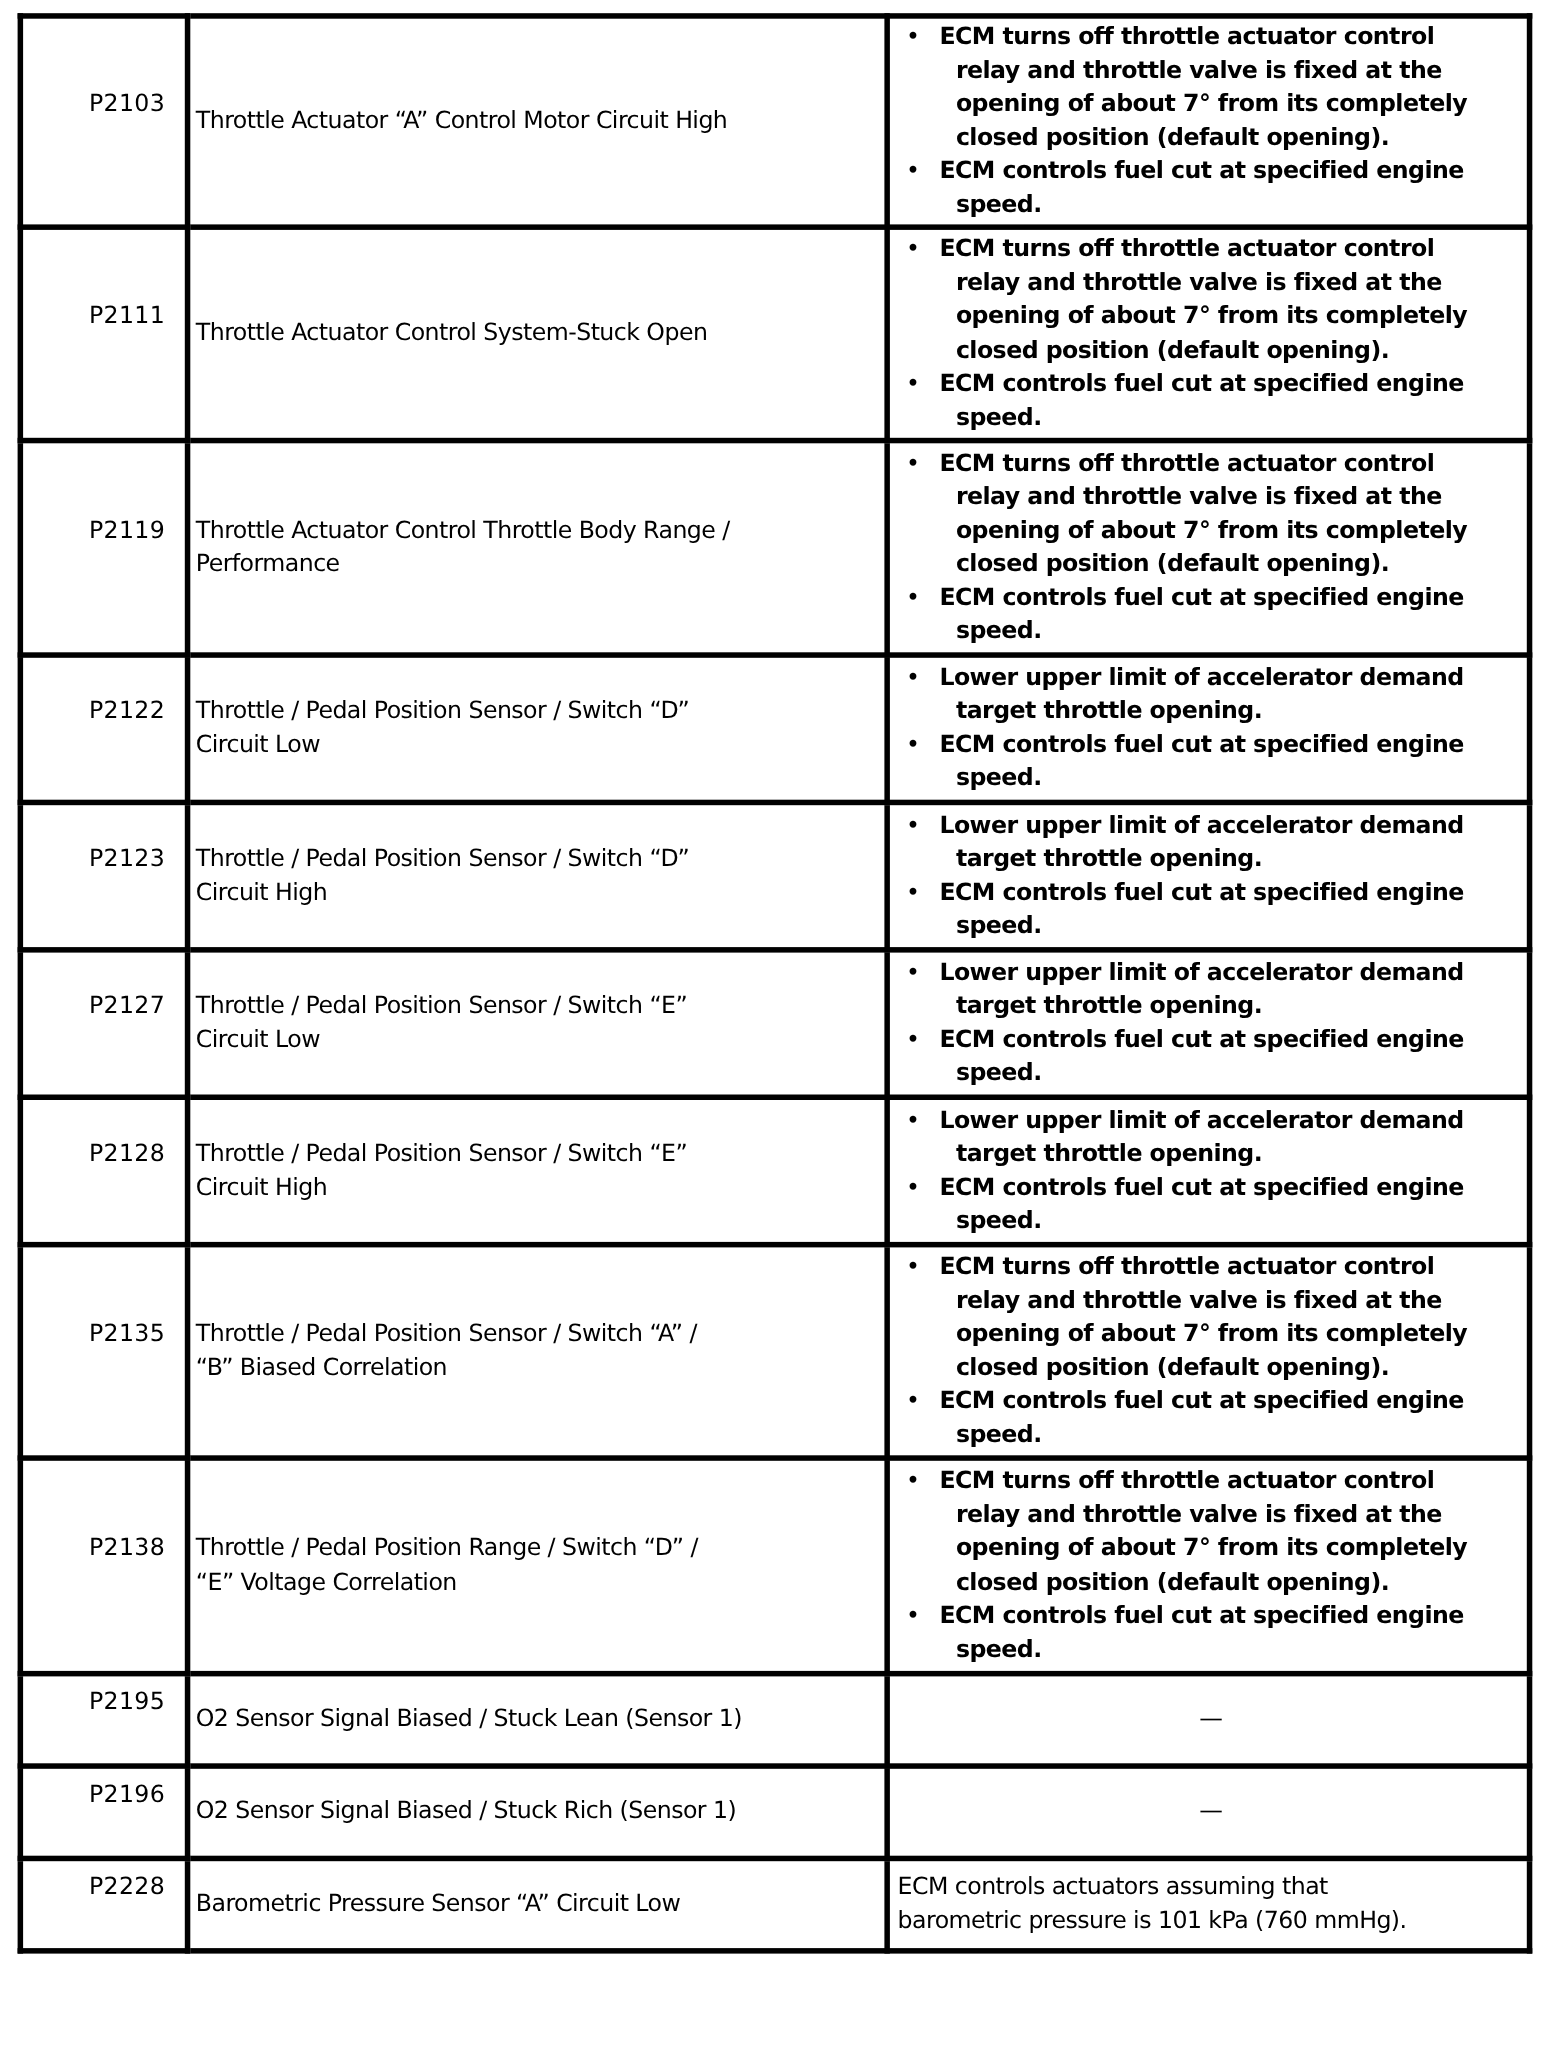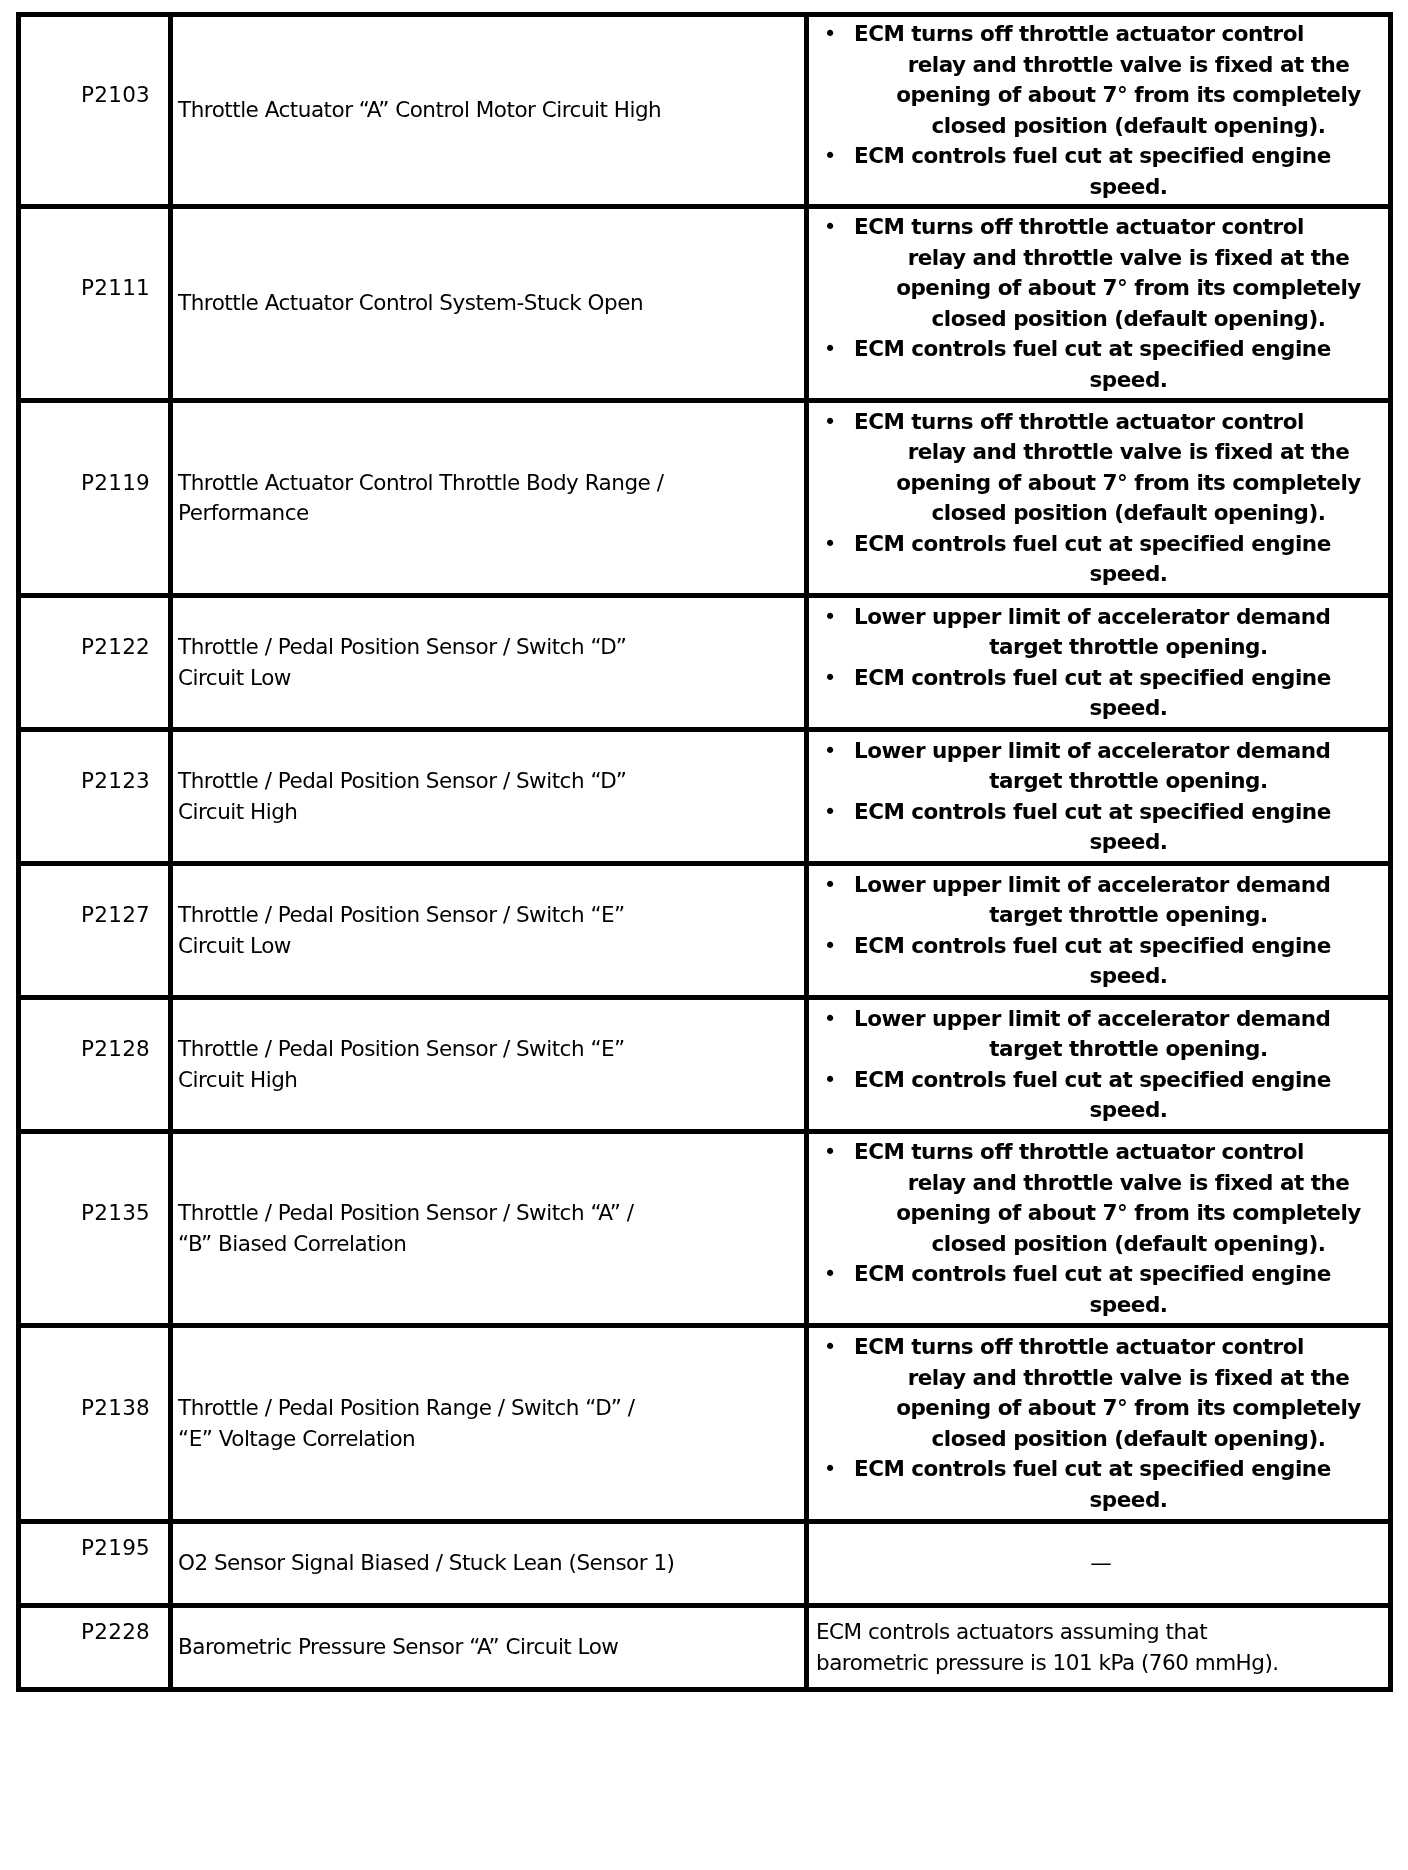--- a/index.html
+++ b/index.html
@@ -28,21 +28,21 @@
   td.desc-cell { padding-left: 5px !important; }
   td.desc-cell .line { display: block; white-space: nowrap; letter-spacing: -0.5px; }
   td.action-cell { padding-left: 5px !important; }
   .bullet-item { position: relative; }
   .bullet-item .bullet {
     position: absolute; left: 6px; top: 0;
     width: 20px; text-align: center;
   }
   .bullet-item .line { display: block; white-space: nowrap; letter-spacing: -0.5px; font-weight: bold; }
   .bullet-item .line.first { padding-left: 40px; }
-  .bullet-item .line.cont { padding-left: 55px; text-align: center; }
+  .bullet-item .line.cont { padding-left: 55px; }
   .plain-line { display: block; white-space: nowrap; letter-spacing: -0.5px; padding-left: 2px; }
   .dash { display: block; text-align: center; }
 </style>
 </head>
 <body>
 
 <table id="dtc-table">
   <colgroup>
     <col class="c1">
       <col class="c2">
@@ -260,20 +260,31 @@
       <span class="code">P2195</span>
     </td>
     <td class="desc-cell">
           <span class="line">O2 Sensor Signal Biased / Stuck Lean (Sensor 1)</span>
         </td>
     <td class="action-cell">
           <span class="dash">—</span>
         </td>
   </tr>
 
+  <tr style="height: 84px;">
+    <td class="code-cell">
+      <span class="code">P2196</span>
+    </td>
+    <td class="desc-cell">
+          <span class="line">O2 Sensor Signal Biased / Stuck Rich (Sensor 1)</span>
+        </td>
+    <td class="action-cell">
+          <span class="dash">—</span>
+        </td>
+  </tr>
 
 
   <tr style="height: 84px;">
     <td class="code-cell">
       <span class="code">P2228</span>
     </td>
     <td class="desc-cell">
           <span class="line">Barometric Pressure Sensor “A” Circuit Low</span>
         </td>
     <td class="action-cell">

